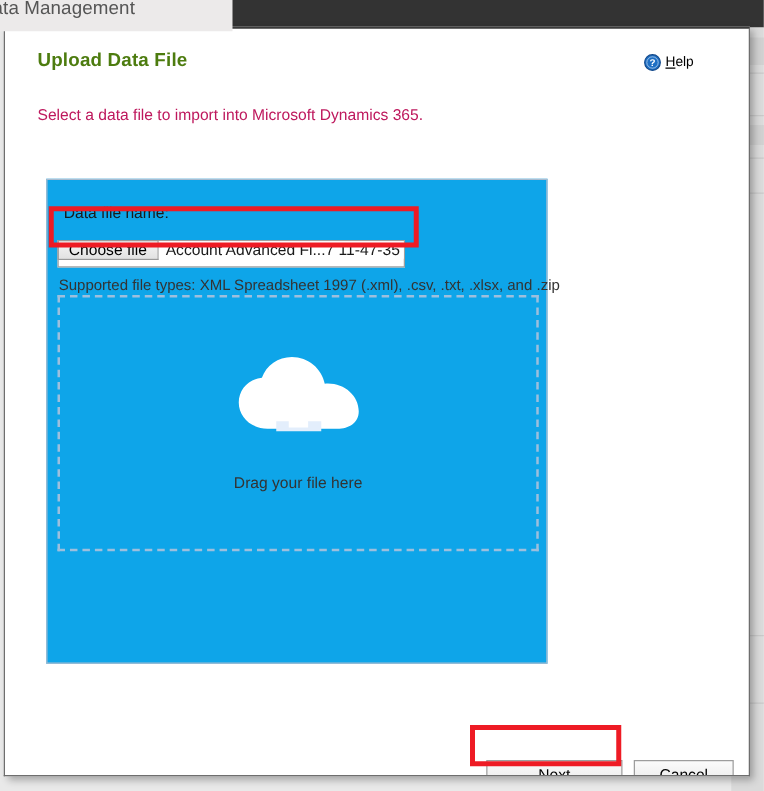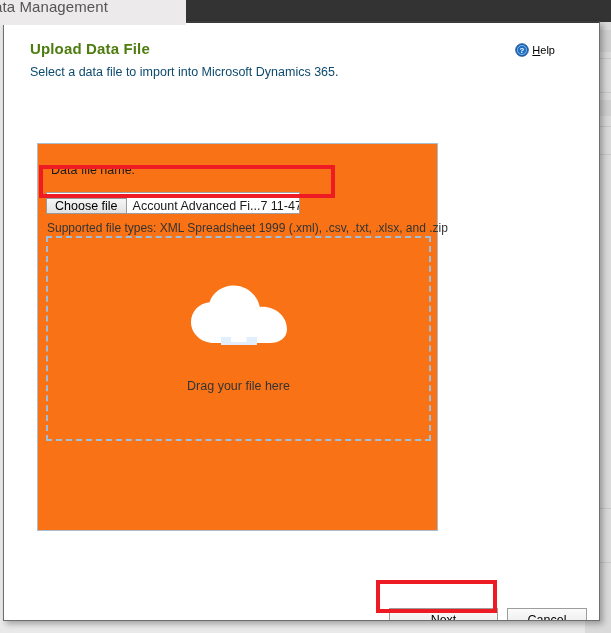--- a/index.html
+++ b/index.html
@@ -70,45 +70,45 @@
     display: flex; align-items: center; gap: 3px;
     cursor: pointer; text-decoration: none;
   }
   #help-icon { width: 14px; height: 14px; display: block; }
   #help-label {
     font-size: 11px; color: #000000;
   }
   #help-label .u { text-decoration: underline; }
 
   #dialog-instruction {
-    position: absolute; left: 26px; top: 42px;
-    font-size: 12.5px; color: #0c4a6e;
+    position: absolute; left: 26px; top: 62px;
+    font-size: 12.5px; color: #be185d;
   }
 
   
   #upload-panel {
     position: absolute; left: 33px; top: 120px;
     width: 401px; height: 388px;
-    background: #f97316;
+    background: #0ea5e9;
     border: 1px solid #a9bcd0;
   }
 
   #file-name-label {
     position: absolute; left: 13px; top: 19px;
     font-size: 12.5px; color: #1a1a1a;
   }
 
   
   #file-input-row {
     position: absolute; left: 8px; top: 48px;
-    display: flex; align-items: flex-end;
+    display: flex; align-items: flex-start;
     height: 22px;
     background: #ffffff;
     border: 1px solid #a0a0a0;
-    width: 254px;
+    width: 278px;
   }
   #choose-file-button {
     font-family: "Liberation Sans", sans-serif;
     font-size: 12.5px;
     color: #000000;
     background: linear-gradient(#f6f6f6, #e2e2e2);
     border: 1px solid #9a9a9a;
     margin: -1px 0 -1px -1px;
     padding: 0 8px;
     display: flex; align-items: center;
@@ -210,21 +210,21 @@
 
   <div id="upload-panel">
 
     <div id="file-name-label">Data file name:</div>
 
     <div id="file-input-row">
       <div id="choose-file-button">Choose file</div>
       <div id="chosen-file-name">Account Advanced Fi...7 11-47-35 PM.xlsx</div>
     </div>
 
-    <div id="supported-types">Supported file types: XML Spreadsheet 1999 (.xml), .csv, .txt, .xlsx, and .zip</div>
+    <div id="supported-types">Supported file types: XML Spreadsheet 1997 (.xml), .csv, .txt, .xlsx, and .zip</div>
 
     <div id="drop-zone">
       <span>
         <svg id="cloud-upload-icon" width="102" height="62" viewBox="0 0 102 62" xmlns="http://www.w3.org/2000/svg">
           <path d="M26,58 C13,58 3,48.5 3,37 C3,26.5 11,18.2 21.5,17.2
                    C25,7.2 34.5,0.5 45.5,0.5 C58.5,0.5 69.5,9.8 71.8,22
                    C72.6,21.9 73.4,21.8 74.3,21.8 C88,21.8 99,31.8 99,44
                    C99,53.5 91,58 82,58 Z" fill="#ffffff"></path>
           <path d="M50.8,20 L68,41 L59,41 L59,58 L42.5,58 L42.5,41 L33.5,41 Z" fill="#ffffff"></path>
           <rect x="33" y="52" width="36" height="8" fill="#e3eefc"></rect>

